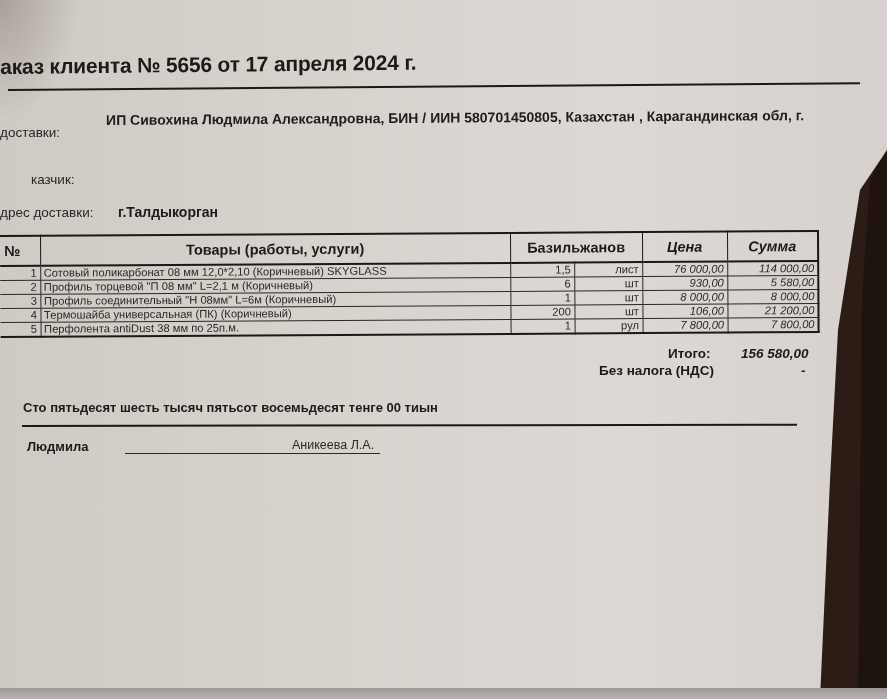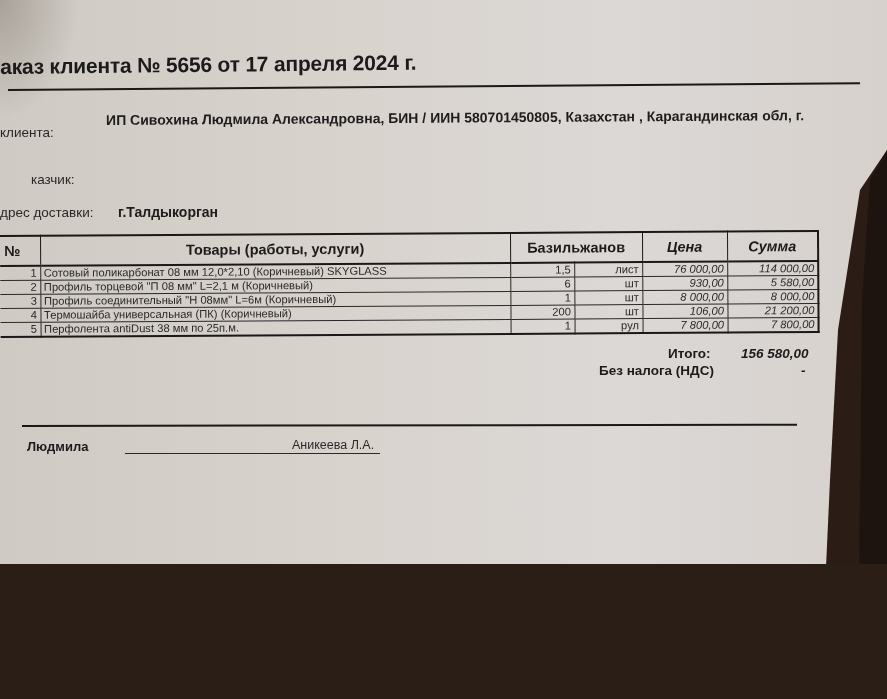--- a/index.html
+++ b/index.html
@@ -7,21 +7,21 @@
       padding: 0;
       width: 887px;
       height: 699px;
       overflow: hidden;
       background: #2a1e17;
       font-family: "Liberation Sans", sans-serif;
     }
     .scene {
       position: relative;
       width: 887px;
-      height: 564px;
+      height: 699px;
       background: linear-gradient(90deg, #cfcac3 0%, #d8d3cd 40%, #dcd8d6 70%, #d6d1cc 100%);
       overflow: hidden;
     }
     .paper {
       position: absolute;
       left: 0; top: 0;
       width: 887px; height: 699px;
       color: #1c1a1a;
     }
     .shade-left {
@@ -162,21 +162,21 @@
     <polygon points="887,150 870,180 862,300 858,699 887,699" fill="#1e140f"></polygon>
   </svg>
 
   <div class="paper">
     <div class="shade-left"></div>
 
     <div class="title">аказ клиента № 5656 от 17 апреля 2024 г.</div>
 
     <div class="rule" style="left:8px; top:89px; width:852px; height:2px; transform:rotate(-0.45deg);"></div>
 
-    <div class="label" style="left:0px; top:125px;">клиента:</div>
+    <div class="label" style="left:0px; top:125px;">доставки:</div>
     <div class="value" style="left:106px; top:112px; transform:rotate(-0.4deg); transform-origin:left top;">ИП Сивохина Людмила Александровна, БИН / ИИН 580701450805, Казахстан , Карагандинская обл, г.</div>
 
     <div class="label" style="left:0px; top:172px;padding-left:31px;">казчик:</div>
 
     <div class="label" style="left:0px; top:205px;">дрес доставки:</div>
     <div class="value" style="left:118px; top:204px;">г.Талдыкорган</div>
 
     <table class="items-table">
       <colgroup>
         <col style="width:40px">
@@ -237,20 +237,21 @@
           <td class="it">7 800,00</td>
         </tr>
       </tbody>
     </table>
 
     <div class="total-label" style="left:668px; top:346px;">Итого:</div>
     <div class="total-value" style="left:726px; top:346px;">156 580,00</div>
     <div class="total-label" style="left:599px; top:363px;">Без налога (НДС)</div>
     <div class="total-value" style="left:786px; top:363px;">-</div>
 
+    <div class="words">Сто пятьдесят шесть тысяч пятьсот восемьдесят тенге 00 тиын</div>
 
     <div class="rule" style="left:22px; top:425px; width:775px; height:2px; transform:rotate(-0.1deg);"></div>
 
     <div class="sign-label">Людмила</div>
     <div class="sign-name">Аникеева Л.А.</div>
     <div class="sign-line"></div>
 
     <div class="bottom-band"></div>
   </div>
 </div>

